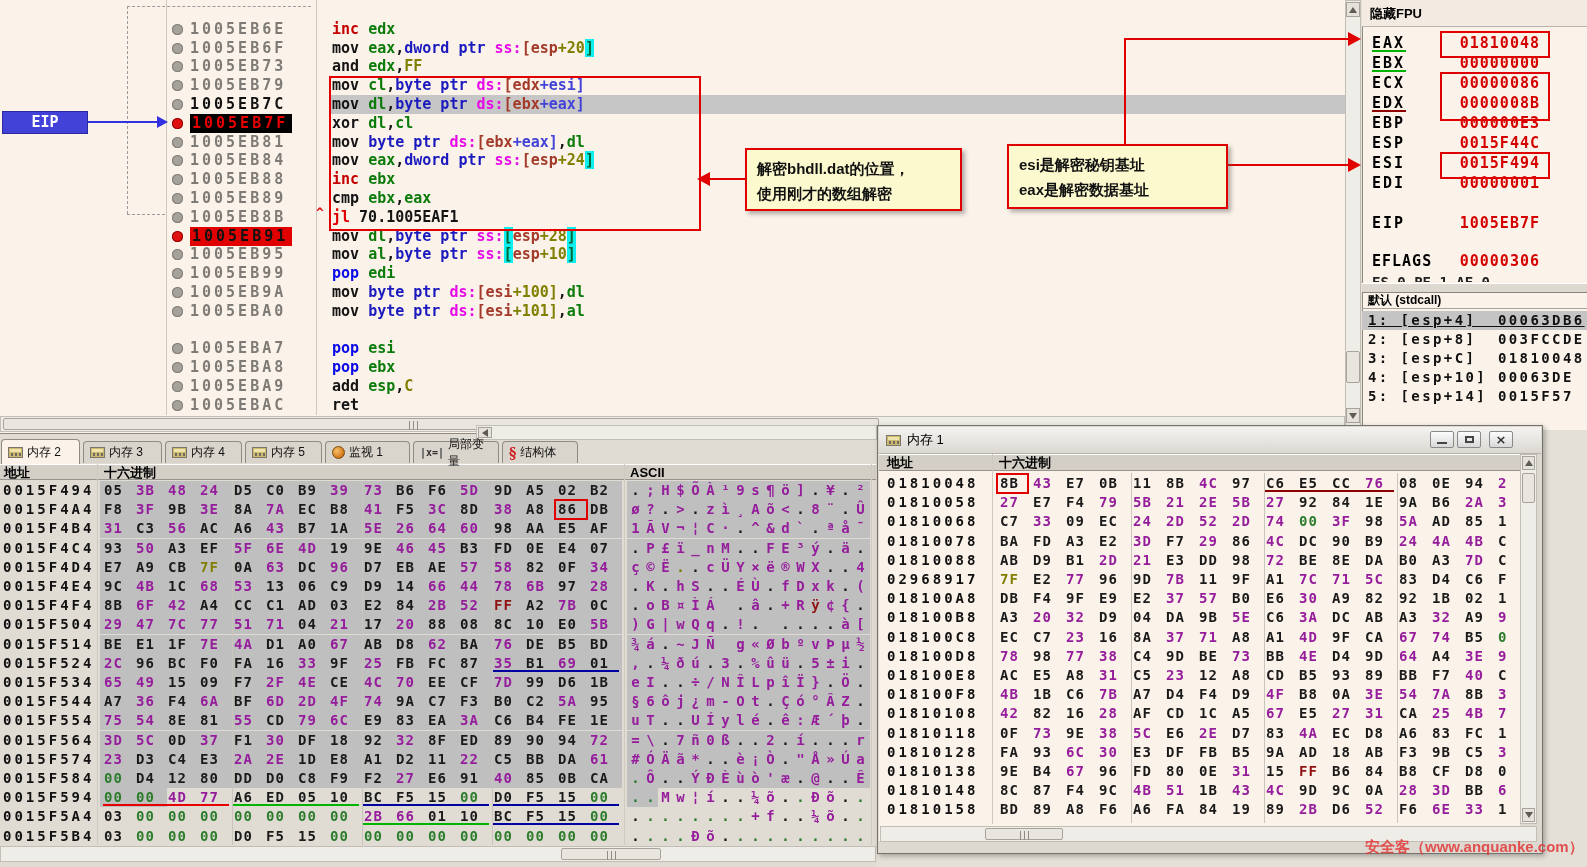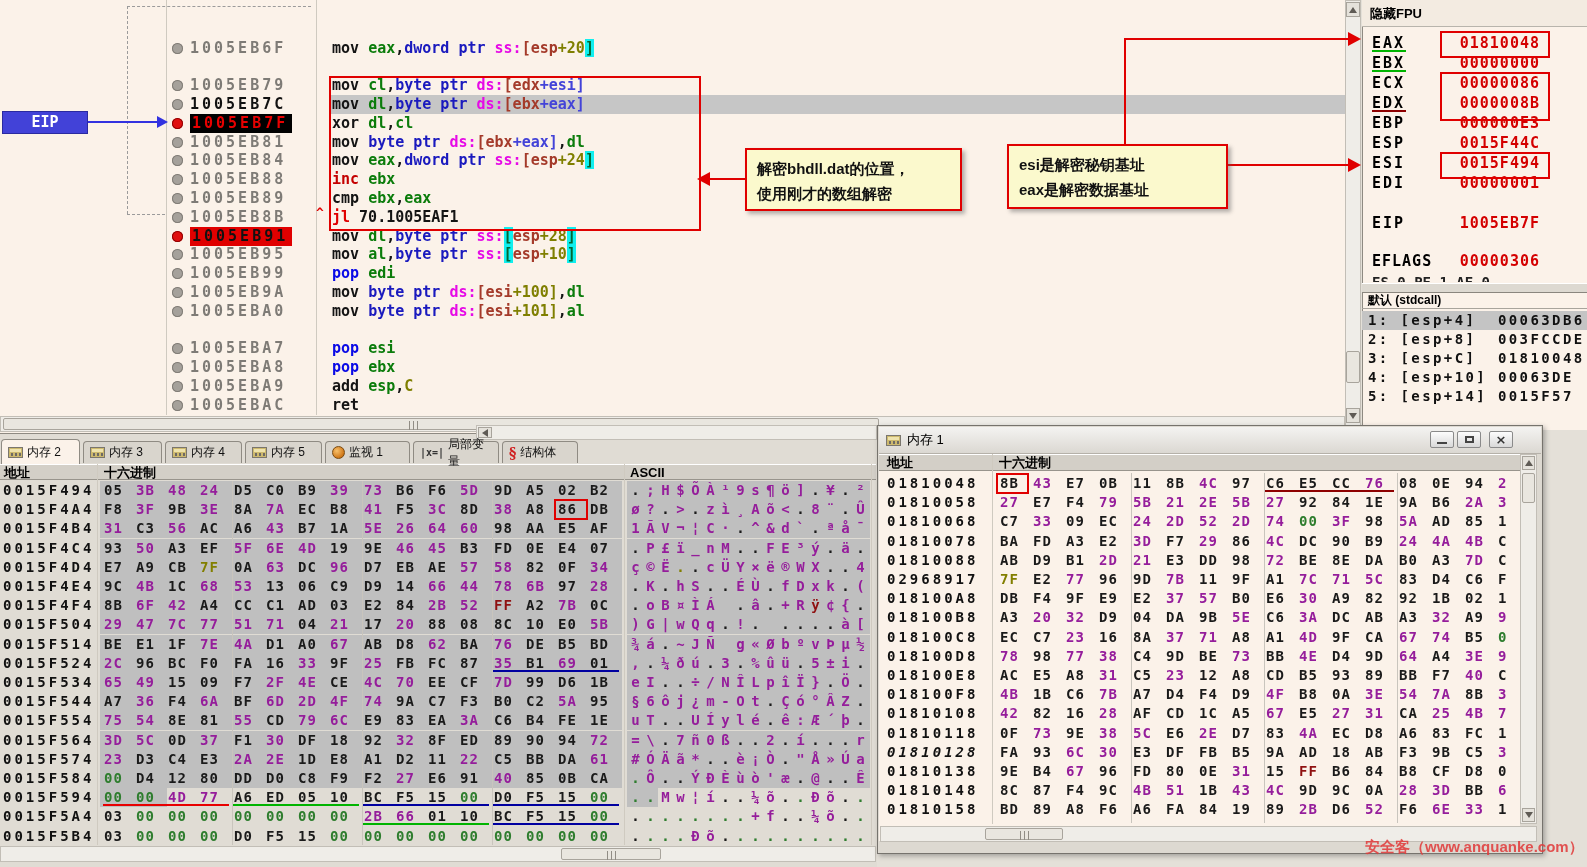--- a/index.html
+++ b/index.html
@@ -113,21 +113,23 @@
 
   <div class="abs" id="disasm-pane">
     <div class="abs" id="gray-band"></div>
 
     <div class="dash-v" style="left:127px;top:6px;height:208px;"></div>
     <div class="dash-h" style="left:127px;top:6px;width:184px;"></div>
     <div class="dash-h" style="left:127px;top:214px;width:38px;"></div>
     <div class="vline" style="left:166px;top:0;height:415px;"></div>
     <div class="vline" style="left:316px;top:0;height:415px;"></div>
     <div id="disasm-rows" class="abs" style="left:0;top:0;width:1345px;height:415px;">
+        <div class="drow" style="top: 19.8px; width: 1345px;"><div class="dot" style="top: 4px;"></div><div class="daddr ad-g" style="top: 0px;">1005EB6E</div><div class="dinstr" style="top: 0px;"><span class="tk-r">inc </span><span class="tk-g">edx</span></div></div>
         <div class="drow" style="top: 38.6px; width: 1345px;"><div class="dot" style="top: 4px;"></div><div class="daddr ad-g" style="top: 0px;">1005EB6F</div><div class="dinstr" style="top: 0px;"><span class="tk-k">mov </span><span class="tk-g">eax</span><span class="tk-k">,</span><span class="tk-b">dword ptr </span><span class="tk-m">ss:</span><span class="tk-w">[esp</span><span class="tk-o">+20</span><span class="tk-cy">]</span></div></div>
+        <div class="drow" style="top: 57.4px; width: 1345px;"><div class="dot" style="top: 4px;"></div><div class="daddr ad-g" style="top: 0px;">1005EB73</div><div class="dinstr" style="top: 0px;"><span class="tk-k">and </span><span class="tk-g">edx</span><span class="tk-k">,</span><span class="tk-o">FF</span></div></div>
         <div class="drow" style="top: 76.2px; width: 1345px;"><div class="dot" style="top: 4px;"></div><div class="daddr ad-g" style="top: 0px;">1005EB79</div><div class="dinstr" style="top: 0px;"><span class="tk-k">mov </span><span class="tk-g">cl</span><span class="tk-k">,</span><span class="tk-b">byte ptr </span><span class="tk-m">ds:</span><span class="tk-w">[edx</span><span class="tk-u">+esi]</span></div></div>
         <div class="drow" style="top: 95px; width: 1345px;"><div class="dot" style="top: 4px;"></div><div class="daddr ad-k" style="top: 0px;">1005EB7C</div><div class="dinstr" style="top: 0px;"><span class="tk-k">mov </span><span class="tk-g">dl</span><span class="tk-k">,</span><span class="tk-b">byte ptr </span><span class="tk-m">ds:</span><span class="tk-w">[ebx</span><span class="tk-u">+eax]</span></div></div>
         <div class="drow" style="top: 113.8px; width: 1345px;"><div class="dot red" style="top: 4px;"></div><div class="daddr ad-e" style="top: 0px;">1005EB7F</div><div class="dinstr" style="top: 0px;"><span class="tk-k">xor </span><span class="tk-g">dl</span><span class="tk-k">,</span><span class="tk-g">cl</span></div></div>
         <div class="drow" style="top: 132.6px; width: 1345px;"><div class="dot" style="top: 4px;"></div><div class="daddr ad-g" style="top: 0px;">1005EB81</div><div class="dinstr" style="top: 0px;"><span class="tk-k">mov </span><span class="tk-b">byte ptr </span><span class="tk-m">ds:</span><span class="tk-w">[ebx</span><span class="tk-u">+eax]</span><span class="tk-k">,</span><span class="tk-g">dl</span></div></div>
         <div class="drow" style="top: 151.4px; width: 1345px;"><div class="dot" style="top: 4px;"></div><div class="daddr ad-g" style="top: 0px;">1005EB84</div><div class="dinstr" style="top: 0px;"><span class="tk-k">mov </span><span class="tk-g">eax</span><span class="tk-k">,</span><span class="tk-b">dword ptr </span><span class="tk-m">ss:</span><span class="tk-w">[esp</span><span class="tk-o">+24</span><span class="tk-cy">]</span></div></div>
         <div class="drow" style="top: 170.2px; width: 1345px;"><div class="dot" style="top: 4px;"></div><div class="daddr ad-g" style="top: 0px;">1005EB88</div><div class="dinstr" style="top: 0px;"><span class="tk-r">inc </span><span class="tk-g">ebx</span></div></div>
         <div class="drow" style="top: 189px; width: 1345px;"><div class="dot" style="top: 4px;"></div><div class="daddr ad-g" style="top: 0px;">1005EB89</div><div class="dinstr" style="top: 0px;"><span class="tk-k">cmp </span><span class="tk-g">ebx</span><span class="tk-k">,</span><span class="tk-g">eax</span></div></div>
         <div class="drow" style="top: 207.8px; width: 1345px;"><div class="dot" style="top: 4px;"></div><div class="daddr ad-g" style="top: 0px;">1005EB8B</div><div class="dinstr" style="top: 0px;"><div class="rowbg-y" style="width: 200px;"></div><span class="tk-j">jl </span><span class="tk-k">70.1005EAF1</span></div></div>
         <div class="drow" style="top: 226.6px; width: 1345px;"><div class="dot red" style="top: 4px;"></div><div class="daddr ad-b" style="top: 0px;">1005EB91</div><div class="dinstr" style="top: 0px;"><span class="tk-k">mov </span><span class="tk-g">dl</span><span class="tk-k">,</span><span class="tk-b">byte ptr </span><span class="tk-m">ss:</span><span class="tk-cy">[</span><span class="tk-w">esp</span><span class="tk-o">+28</span><span class="tk-cy">]</span></div></div>
         <div class="drow" style="top: 245.4px; width: 1345px;"><div class="dot" style="top: 4px;"></div><div class="daddr ad-g" style="top: 0px;">1005EB95</div><div class="dinstr" style="top: 0px;"><span class="tk-k">mov </span><span class="tk-g">al</span><span class="tk-k">,</span><span class="tk-b">byte ptr </span><span class="tk-m">ss:</span><span class="tk-cy">[</span><span class="tk-w">esp</span><span class="tk-o">+10</span><span class="tk-cy">]</span></div></div>
@@ -544,21 +546,21 @@
             <span class="byte c-k" style="left: 387px;">83</span>
             <span class="byte c-p" style="left: 420px;">4A</span>
             <span class="byte c-k" style="left: 453px;">EC</span>
             <span class="byte c-k" style="left: 486px;">D8</span>
             <span class="byte c-k" style="left: 520px;">A6</span>
             <span class="byte c-k" style="left: 553px;">83</span>
             <span class="byte c-k" style="left: 586px;">FC</span>
             <span class="byte c-k" style="left: 619px;">1</span>
           </div>
           <div class="mrow abs" style="left: 0px; top: 288.8px; width: 641px; overflow: hidden; height: 19px;">
-            <div class="maddr" style="left: 8px; font-style: italic;">01810128</div>
+            <div class="maddr" style="left: 8px;">01810128</div>
             <span class="byte c-k" style="left: 121px;">FA</span>
             <span class="byte c-k" style="left: 154px;">93</span>
             <span class="byte c-p" style="left: 187px;">6C</span>
             <span class="byte c-p" style="left: 220px;">30</span>
             <span class="byte c-k" style="left: 254px;">E3</span>
             <span class="byte c-k" style="left: 287px;">DF</span>
             <span class="byte c-k" style="left: 320px;">FB</span>
             <span class="byte c-k" style="left: 353px;">B5</span>
             <span class="byte c-k" style="left: 387px;">9A</span>
             <span class="byte c-k" style="left: 420px;">AD</span>
@@ -647,21 +649,21 @@
     </div>
 
     <div class="sb" style="left:2px;top:400px;width:657px;height:16px;">
       <div class="sthumb" style="left:104px;top:1px;width:78px;height:12px;">
         <div class="grip" style="left:34px;top:2px;"></div>
       </div>
     </div>
   </div>
 
   <div class="abs" id="watermark">安全客（www.anquanke.com）</div>
-<div class="srow abs sel" style="left: 1362px; top: 311px; z-index: 6;">1: [esp+4]  00063DB6</div>
+<div class="srow abs sel" style="left: 1362px; top: 311px; z-index: 6; text-decoration: underline;">1: [esp+4]  00063DB6</div>
     <div class="srow abs" style="left: 1362px; top: 330px; z-index: 6;">2: [esp+8]  003FCCDE</div>
     <div class="srow abs" style="left: 1362px; top: 349px; z-index: 6;">3: [esp+C]  01810048</div>
     <div class="srow abs" style="left: 1362px; top: 368px; z-index: 6;">4: [esp+10] 00063DE</div>
     <div class="srow abs" style="left: 1362px; top: 387px; z-index: 6;">5: [esp+14] 0015F57</div>
     <div class="tab abs active" style="left: 1px; width: 79px;">
       <div class="ic-mem"></div>
       <span>内存 2</span>
     </div>
     <div class="tab abs" style="left: 83px; width: 79px;">
       <div class="ic-mem"></div>

